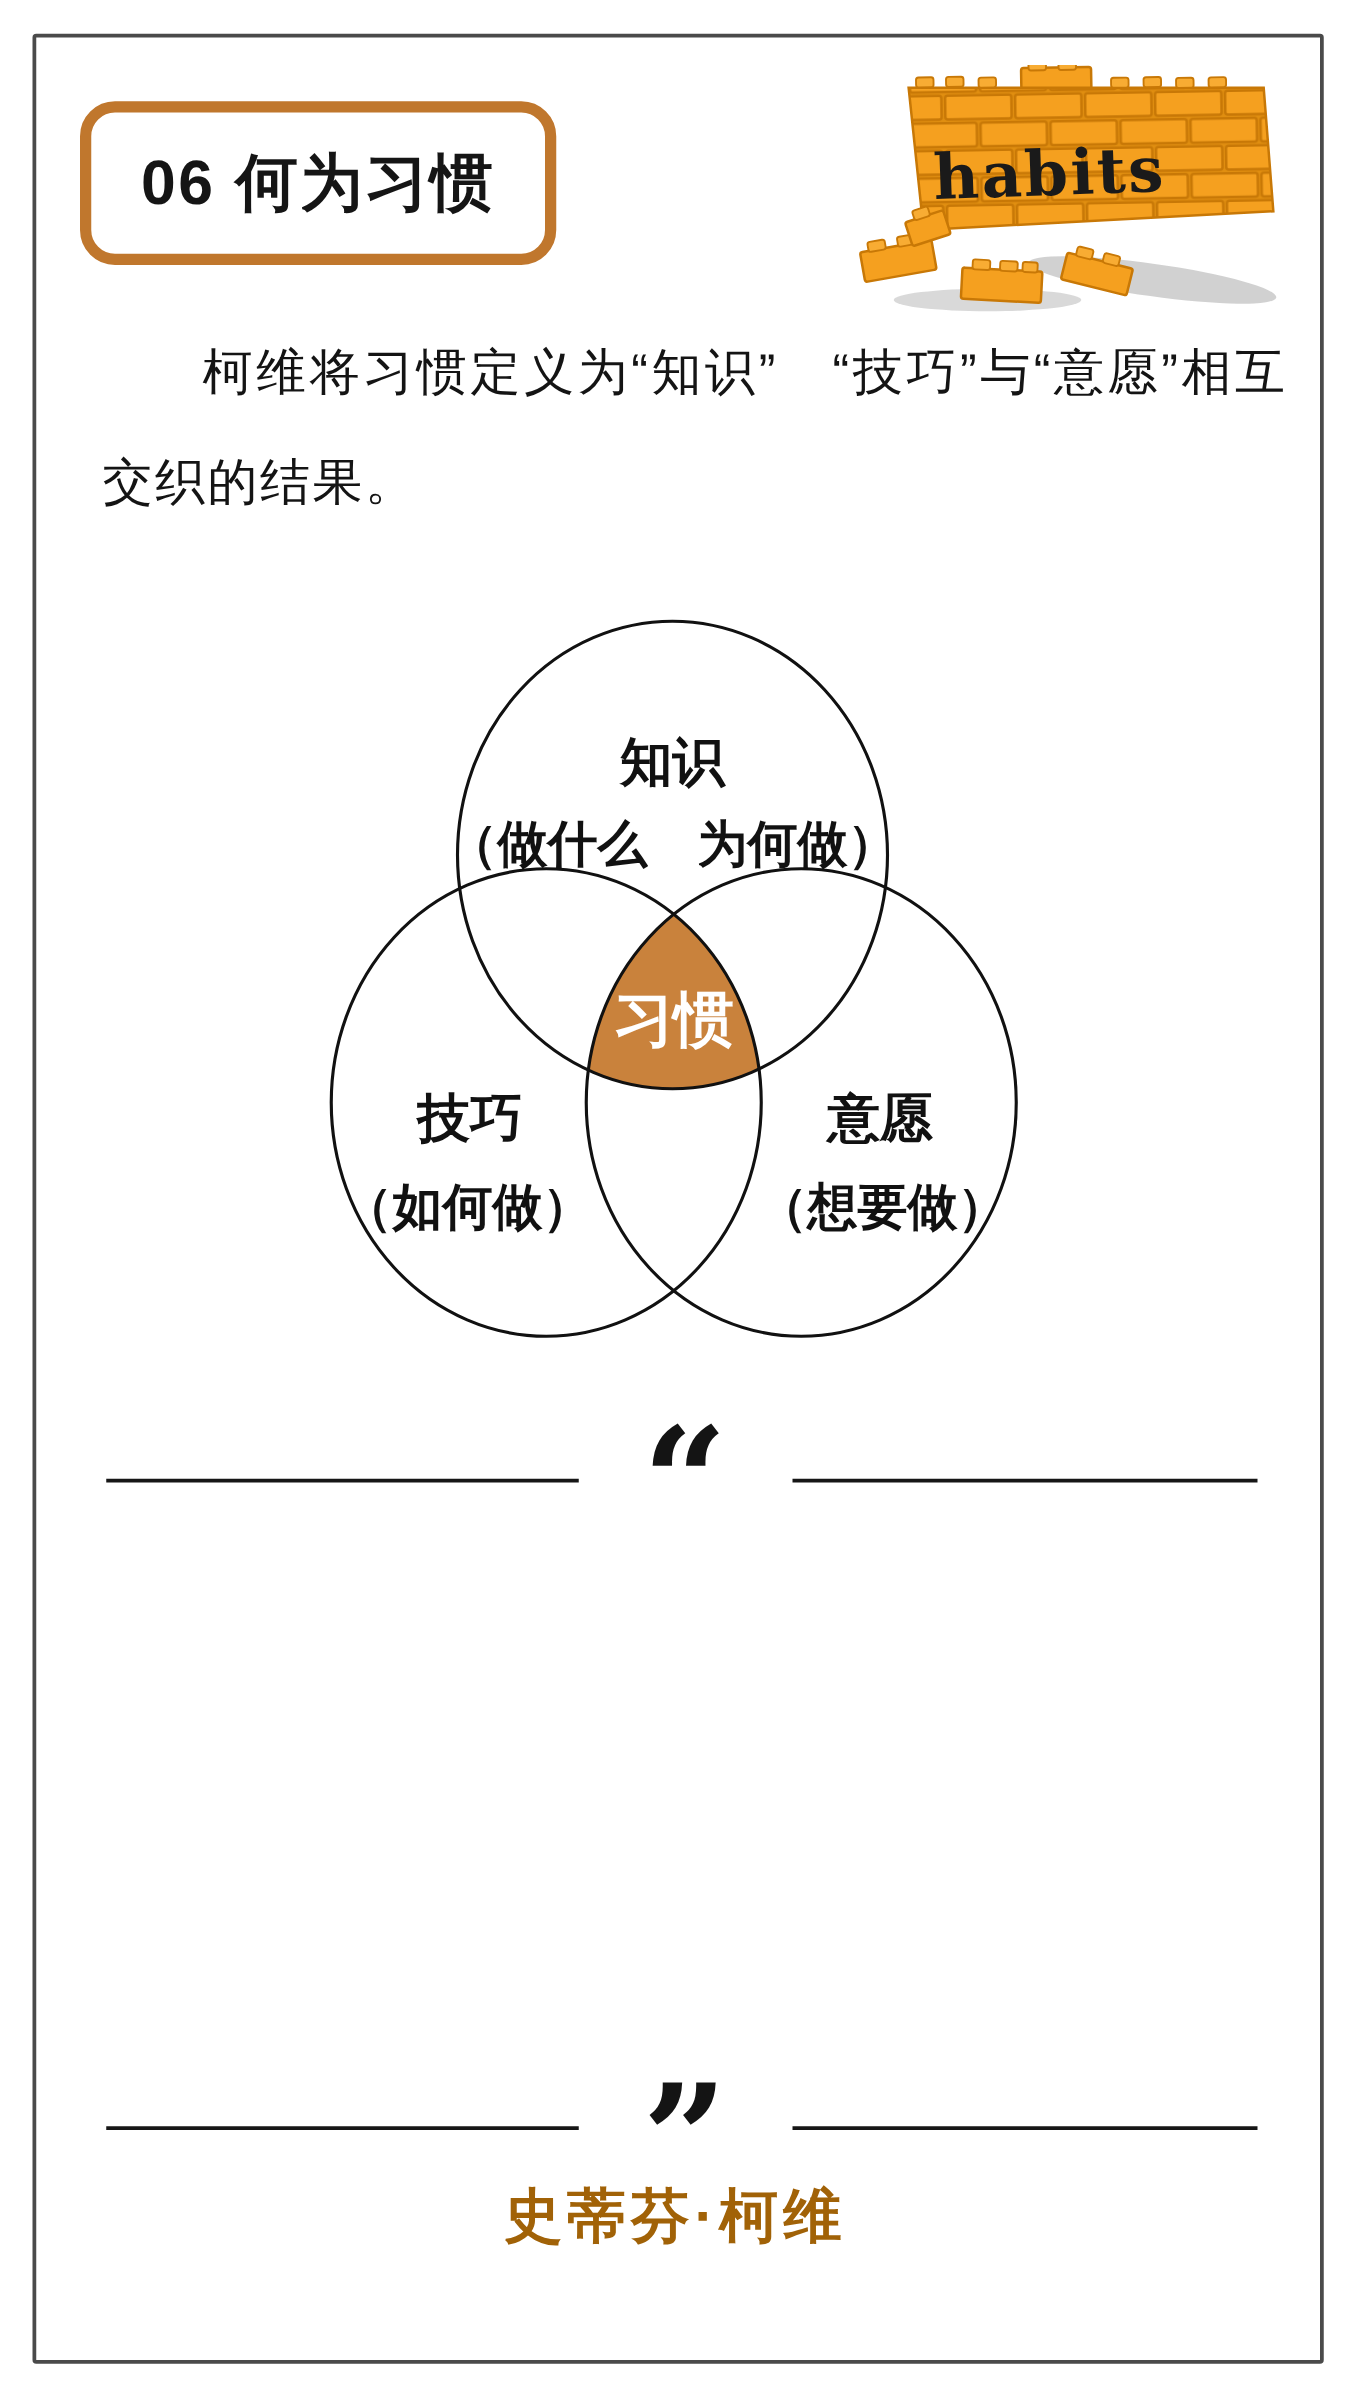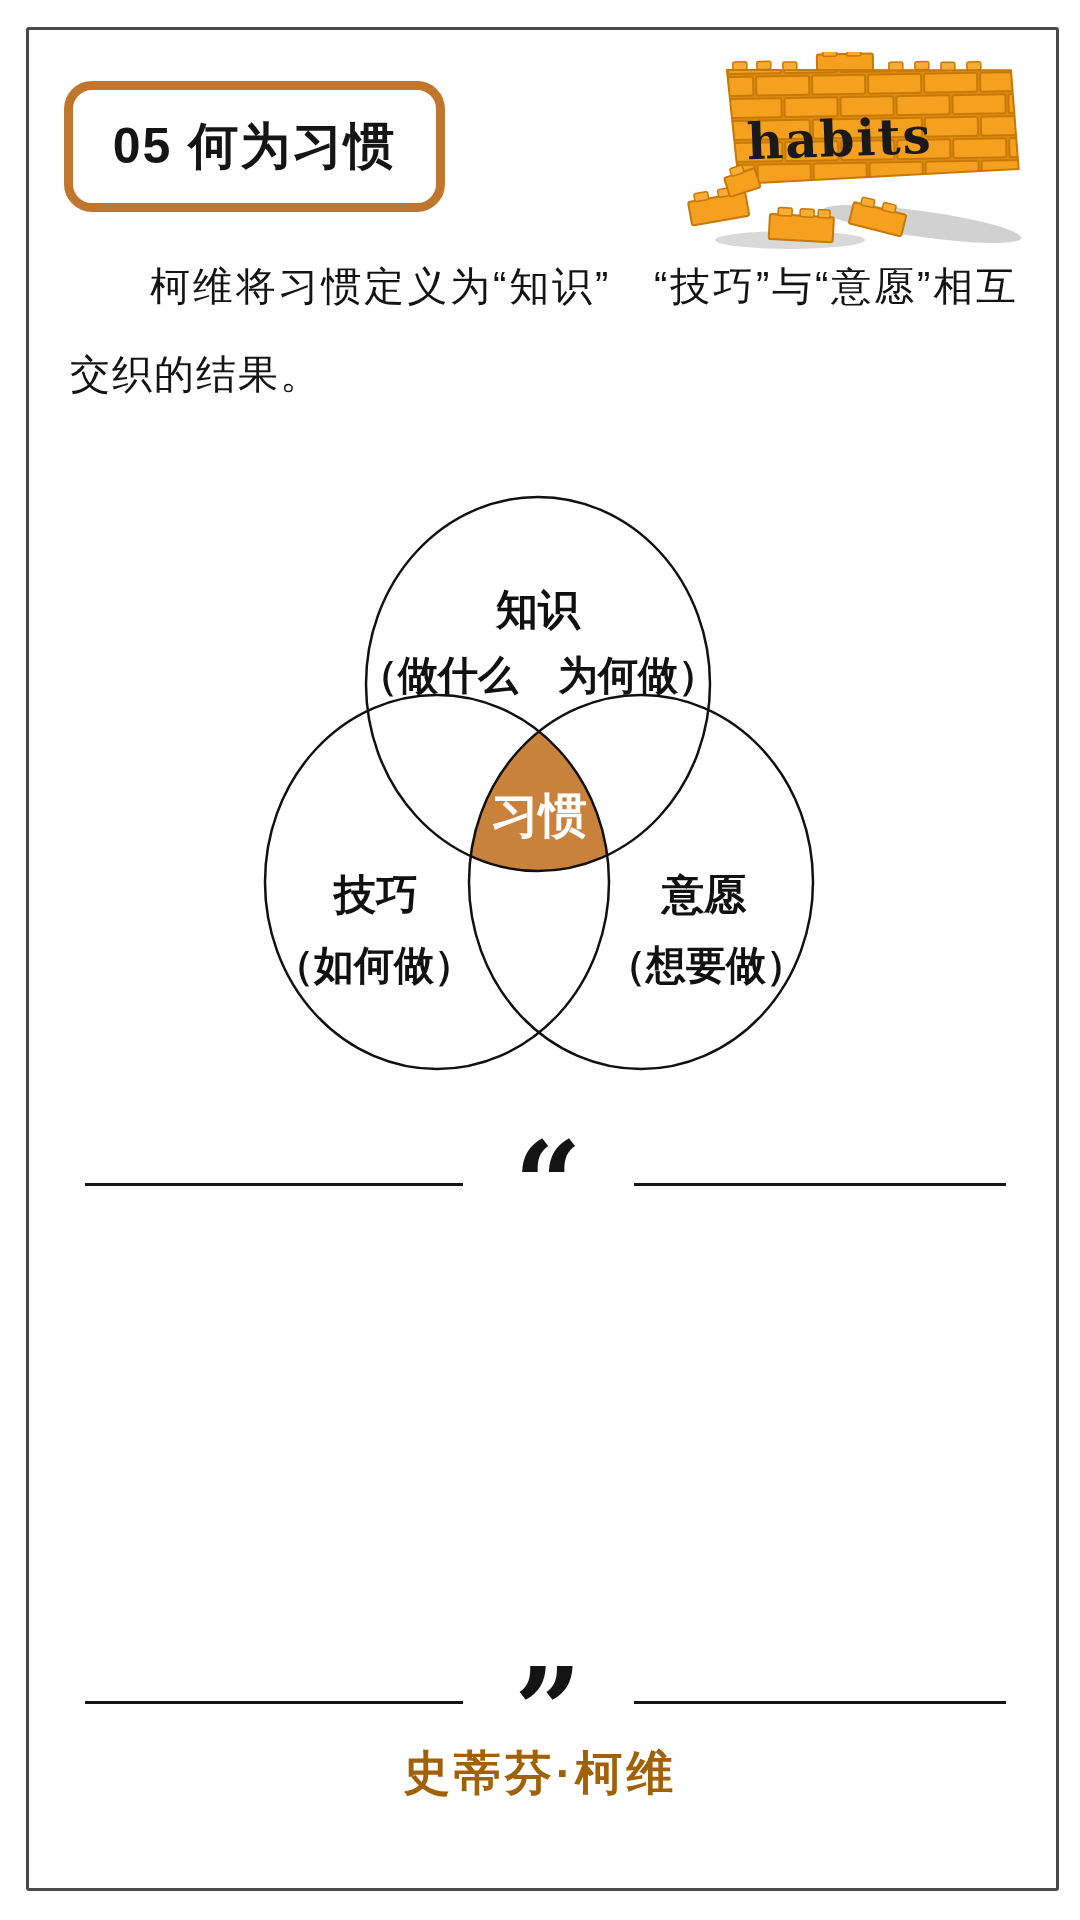--- a/index.html
+++ b/index.html
@@ -14,21 +14,21 @@
   .title-badge {
     position:absolute; left:64px; top:81px; width:381px; height:131px;
     border:9px solid #C0772D; border-radius:28px; box-sizing:border-box;
     display:flex; align-items:center; justify-content:center; background:#ffffff;
   }
   .title-badge span {
     font-size:50px; font-weight:bold; letter-spacing:2px; color:#151515; white-space:nowrap;
   }
   .hero { position:absolute; left:672px; top:52px; width:352px; height:205px; }
   .intro, .quote-text {
-    position:absolute; left:66px; width:948px; margin:4px;
+    position:absolute; left:66px; width:948px; margin:16px;
     font-size:40px; line-height:88px; letter-spacing:2px; font-weight:500;
     text-align:justify; text-indent:2em; color:#141414;
   }
   .intro { top:238px; }
   .quote-text { top:1256px; line-height:86px; }
   .venn { position:absolute; left:200px; top:470px; width:680px; height:620px; }
   .rule { position:absolute; height:3px; background:#161616; }
   .q-mark {
     position:absolute; width:160px; text-align:center; line-height:1;
     font-family:"DejaVu Serif", serif; font-weight:bold; font-size:118px; color:#141414;
@@ -39,21 +39,21 @@
   }
 </style>
 </head>
 <body>
 
 <div class="page">
 
   <div class="page-border"></div>
 
   <div class="title-badge">
-    <span>05 何为习惯</span>
+    <span>06 何为习惯</span>
   </div>
 
   <div class="hero">
     <svg viewBox="0 0 352 205" width="352" height="205">
       <defs>
         <pattern id="bricks" width="56" height="44" patternUnits="userSpaceOnUse">
           <rect width="56" height="44" fill="#E08E10"></rect>
           <rect x="1" y="1" width="53" height="19" rx="2" fill="#F5A01F" stroke="#C87806" stroke-width="2"></rect>
           <rect x="-27" y="23" width="53" height="19" rx="2" fill="#F5A01F" stroke="#C87806" stroke-width="2"></rect>
           <rect x="29" y="23" width="53" height="19" rx="2" fill="#F5A01F" stroke="#C87806" stroke-width="2"></rect>

